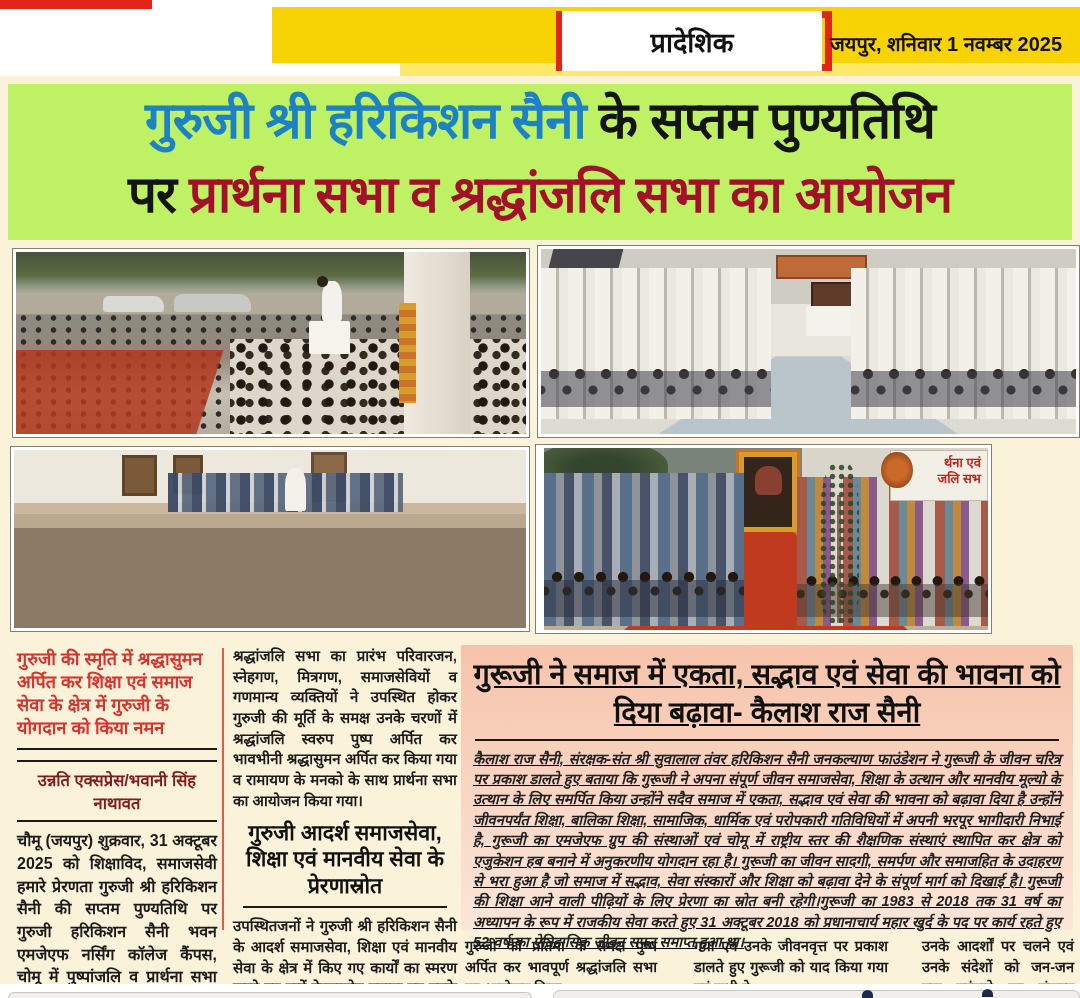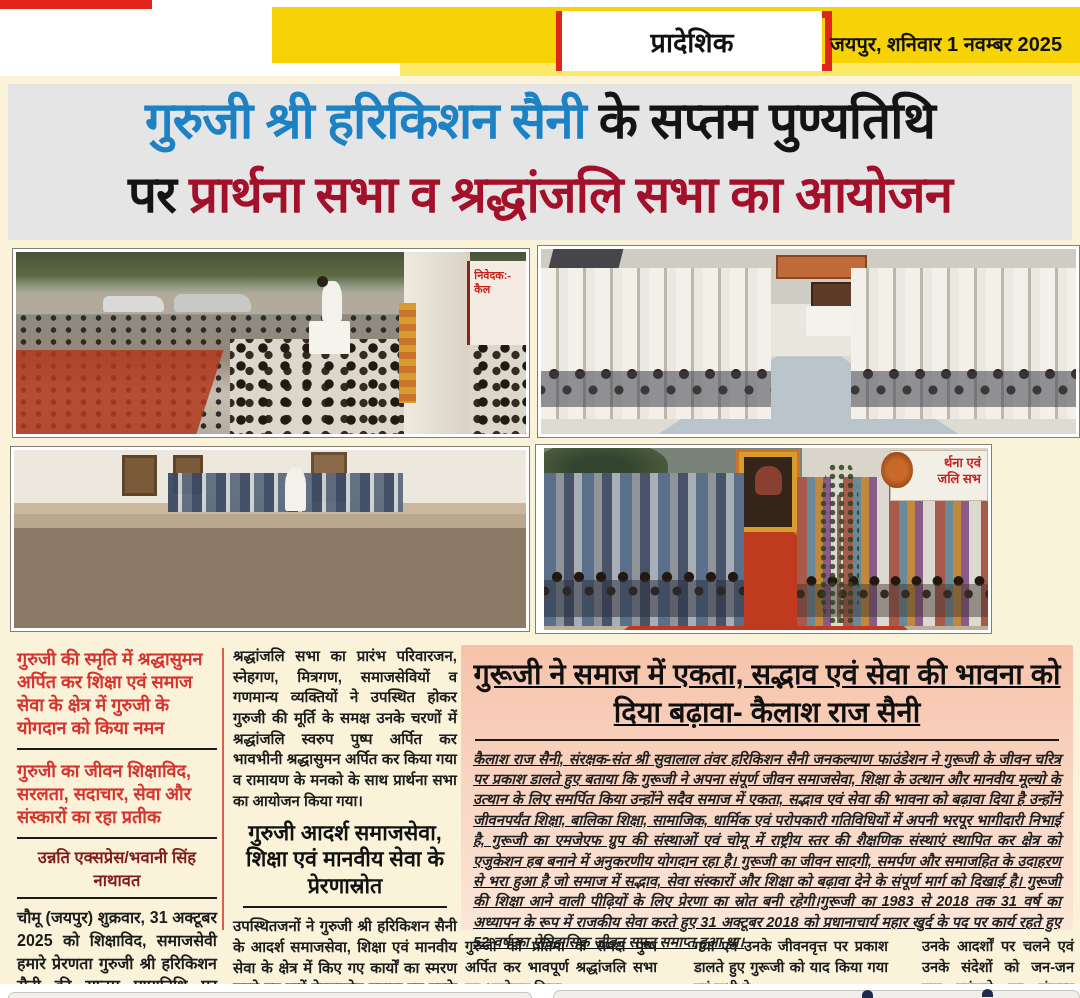--- a/index.html
+++ b/index.html
@@ -21,21 +21,21 @@
   .bracket { width:16px; height:60px; }
   .bl { left:556px; top:11px; border-left:7px solid #e0251b; border-top:7px solid #e0251b; border-bottom:7px solid #e0251b; }
   .br { left:816px; top:11px; border-right:7px solid #e0251b; border-top:7px solid #e0251b; border-bottom:7px solid #e0251b; }
   .dateline { left:830px; top:28px; width:245px; height:30px; font-weight:bold; font-size:20px; color:#111;
               display:flex; align-items:center; }
 
   
   .content-bg { left:0; top:76px; width:1080px; height:908px; background:#faf3da; }
 
   
-  .headline-box { left:8px; top:84px; width:1064px; height:156px; background:#e5e5e5; text-align:center; }
+  .headline-box { left:8px; top:84px; width:1064px; height:156px; background:#bef264; text-align:center; }
   .headline-line { font-weight:bold; font-size:51px; line-height:74px; white-space:nowrap; letter-spacing:-1px; }
   .hl-blue { color:#1d82c4; }
   .hl-black { color:#141414; }
   .hl-maroon { color:#a2102a; }
 
   
   .photo { background:#ffffff; border:1px solid #7f7f78; padding:3px; }
   .scene { position:relative; width:100%; height:100%; overflow:hidden; }
 
   .scene1 { background:
@@ -104,23 +104,20 @@
     <div class="scene scene1">
       <div class="abs" style="left:-4%; bottom:0; width:42%; height:46%; background:#b23a1f; transform:skewX(-18deg); opacity:.85;"></div>
       <div class="abs" style="left:17%; top:24%; width:12%; height:9%; background:#d9d9d6; border-radius:6px 10px 3px 3px;"></div>
       <div class="abs" style="left:31%; top:23%; width:15%; height:10%; background:#c8c9c5; border-radius:8px 12px 3px 3px;"></div>
       <div class="abs crowd-dots" style="left:42%; top:48%; width:58%; height:52%; background-color:#ddd6ca; background-size:22px 18px,19px 16px; background-position:0 0,10px 8px;"></div>
       <div class="abs" style="left:76%; top:0; width:13%; height:100%; background:linear-gradient(90deg,#efe9df,#d9d2c4);"></div>
       <div class="abs" style="left:75%; top:28%; width:3.5%; height:55%; background:repeating-linear-gradient(180deg,#d89b2d 0 7px,#c9742a 7px 14px);"></div>
       <div class="abs" style="left:60%; top:16%; width:4%; height:22%; background:#f2f1ec; border-radius:40% 40% 10% 10%;"></div>
       <div class="abs" style="left:59%; top:13%; width:2.2%; height:6%; background:#2b2118; border-radius:50%;"></div>
       <div class="abs" style="left:57.5%; top:38%; width:8%; height:18%; background:#f5f3ec; border-radius:2px;"></div>
-      <div class="abs" style="left:88.5%; top:5%; width:11.5%; height:46%; background:#f4ece2; border-left:3px solid #8a2318; padding:8px 4px;">
-        <div class="photo-banner-text" style="font-size:11px;">निवेदक:- कैल</div>
-      </div>
     </div>
   </div>
 
   <div class="abs photo" style="left:537px; top:245px; width:543px; height:193px;">
     <div class="scene scene2">
       <div class="abs" style="left:1%; top:0; width:13%; height:32%; background:#46464a; transform:skewX(-14deg);"></div>
       <div class="abs" style="left:44%; top:3%; width:17%; height:13%; background:#c06a3a; border:2px solid #8a4624;"></div>
       <div class="abs" style="left:50.5%; top:18%; width:9%; height:14%; background:#5e3a28; border:2px solid #3c2316;"></div>
       <div class="abs" style="left:49.5%; top:31%; width:11%; height:16%; background:#f4f2ec; border-radius:2px;"></div>
       <div class="abs" style="left:0; top:58%; width:100%; height:42%; background:#b3c1c9; clip-path:polygon(44% 0,56% 0,78% 100%,22% 100%); opacity:.85;"></div>
@@ -182,21 +179,20 @@
       <div class="abs" style="left:76%; top:2%; width:7%; height:20%; background:radial-gradient(circle,#c96a2a 40%,#9a4a1a 75%); border-radius:50%;"></div>
       <div class="abs" style="left:62%; top:8%; width:9%; height:88%; border-radius:40% 30% 20% 30%; background:
             linear-gradient(180deg,rgba(0,0,0,0) 0 20%,rgba(90,60,35,.7) 20% 100%) 50% 0/4px 100% no-repeat,
             radial-gradient(circle,rgba(44,66,34,.85) 2.2px,rgba(0,0,0,0) 3.2px) 0 0/9px 9px;"></div>
     </div>
   </div>
 
   <div class="abs" style="left:17px; top:648px; width:200px;">
     <div class="red-subhead">गुरुजी की स्मृति में श्रद्धासुमन अर्पित कर शिक्षा एवं समाज सेवा के क्षेत्र में गुरुजी के योगदान को किया नमन</div>
     <div class="rule" style="margin:8px 0 10px 0;"></div>
-    <div class="red-subhead">गुरुजी का जीवन शिक्षाविद, सरलता, सदाचार, सेवा और संस्कारों का रहा प्रतीक</div>
     <div class="rule" style="margin:8px 0 6px 0;"></div>
     <div class="byline">उन्नति एक्सप्रेस/भवानी सिंह नाथावत</div>
     <div class="rule" style="margin:6px 0 8px 0;"></div>
     <div class="bodytext col1-body">चौमू (जयपुर) शुक्रवार, 31 अक्टूबर 2025 को शिक्षाविद, समाजसेवी हमारे प्रेरणता गुरुजी श्री हरिकिशन सैनी की सप्तम पुण्यतिथि पर गुरुजी हरिकिशन सैनी भवन एमजेएफ नर्सिंग कॉलेज कैंपस, चोमू में पुष्पांजलि व प्रार्थना सभा का आयोजन किया गया।</div>
   </div>
 
   <div class="abs red-vrule" style="left:222px; top:648px; height:282px;"></div>
 
   <div class="abs" style="left:233px; top:646px; width:224px;">
     <div class="bodytext col2-body">श्रद्धांजलि सभा का प्रारंभ परिवारजन, स्नेहगण, मित्रगण, समाजसेवियों व गणमान्य व्यक्तियों ने उपस्थित होकर गुरुजी की मूर्ति के समक्ष उनके चरणों में श्रद्धांजलि स्वरुप पुष्प अर्पित कर भावभीनी श्रद्धासुमन अर्पित कर किया गया व रामायण के मनको के साथ प्रार्थना सभा का आयोजन किया गया।</div>

